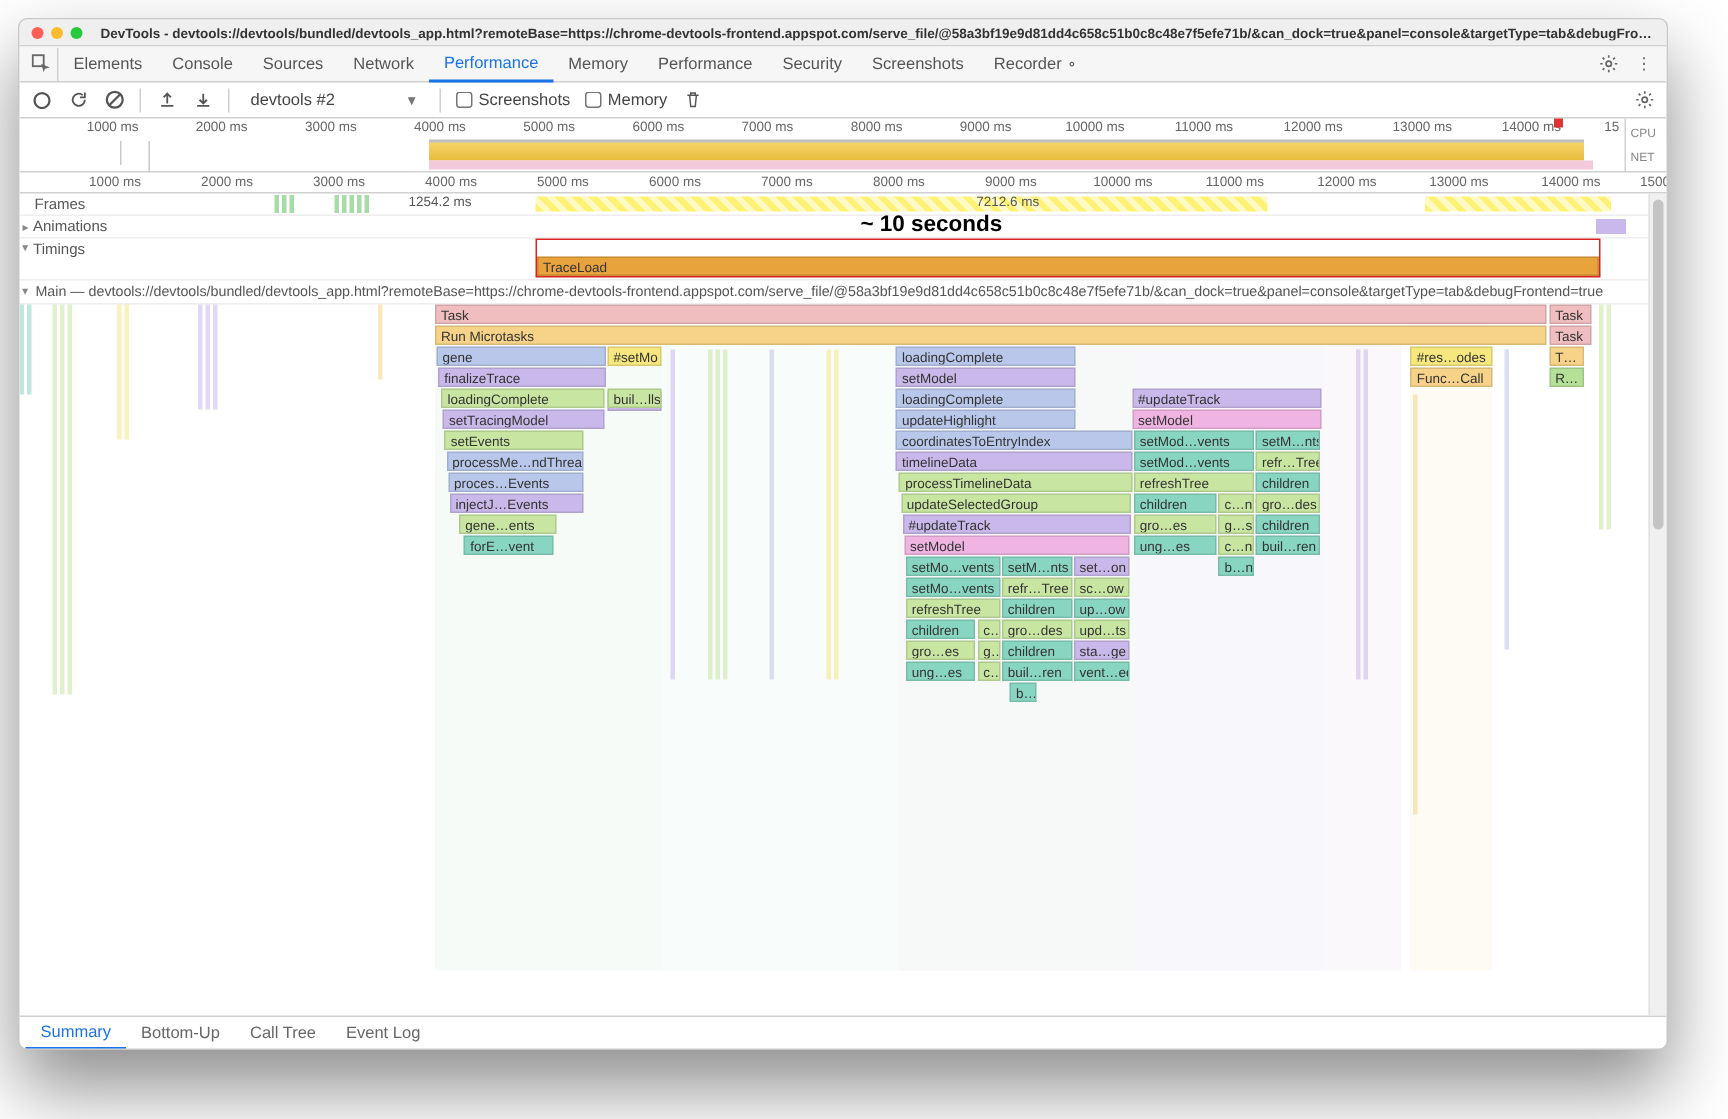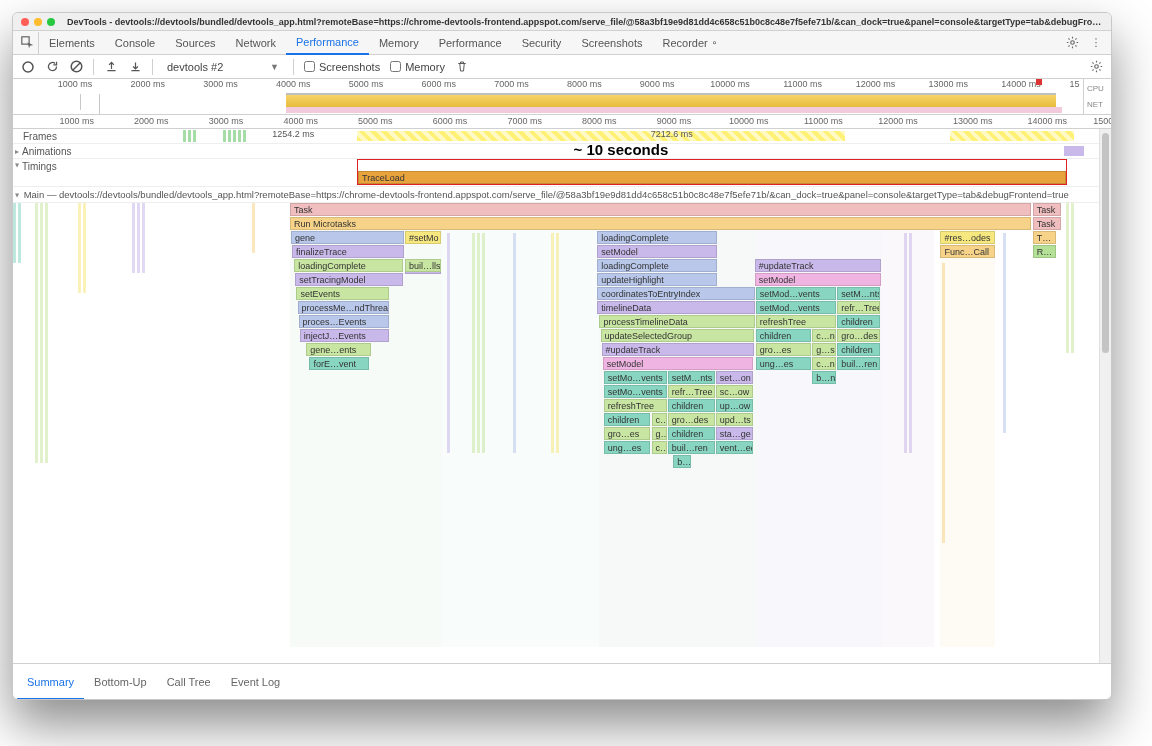--- a/index.html
+++ b/index.html
@@ -77,21 +77,21 @@
   .redbox{position:absolute;top:0;height:26px;border:1px solid #d22;}
   .main-header{padding:2px 4px 2px 2px;font-size:9.5px;color:#555;white-space:nowrap;overflow:hidden;border-bottom:1px solid #eee;}
   .main-header .arrow{font-size:8px;color:#888;margin-right:2px;}
   
   .flame{position:relative;flex:1;margin-right:12px;}
   .flame .bar{position:absolute;height:13px;border:1px solid rgba(0,0,0,.12);white-space:nowrap;overflow:hidden;font-size:9px;line-height:12px;padding:0 3px;}
   .flame .wash{position:absolute;height:430px;background-color:currentColor;opacity:.14;}
   .hatches{position:absolute;top:1px;bottom:1px;display:flex;gap:2px;}
   .hatches i{width:3px;background:currentColor;opacity:.55;}
   
-  .bottom-tabs{height:36px;border-top:1px solid var(--border);display:flex;align-items:flex-end;font-size:11px;gap:0;padding-left:4px;}
+  .bottom-tabs{height:22px;border-top:1px solid var(--border);display:flex;align-items:center;font-size:11px;gap:0;padding-left:4px;}
   .btab{padding:0 10px;height:100%;display:flex;align-items:center;cursor:pointer;color:#666;}
   .btab.active{color:var(--accent);border-bottom:2px solid var(--accent);margin-bottom:-1px;font-weight:500;}
   svg{display:block;}
 </style>
 </head>
 <body>
 
 <div class="stage">
  <div class="window">
 

